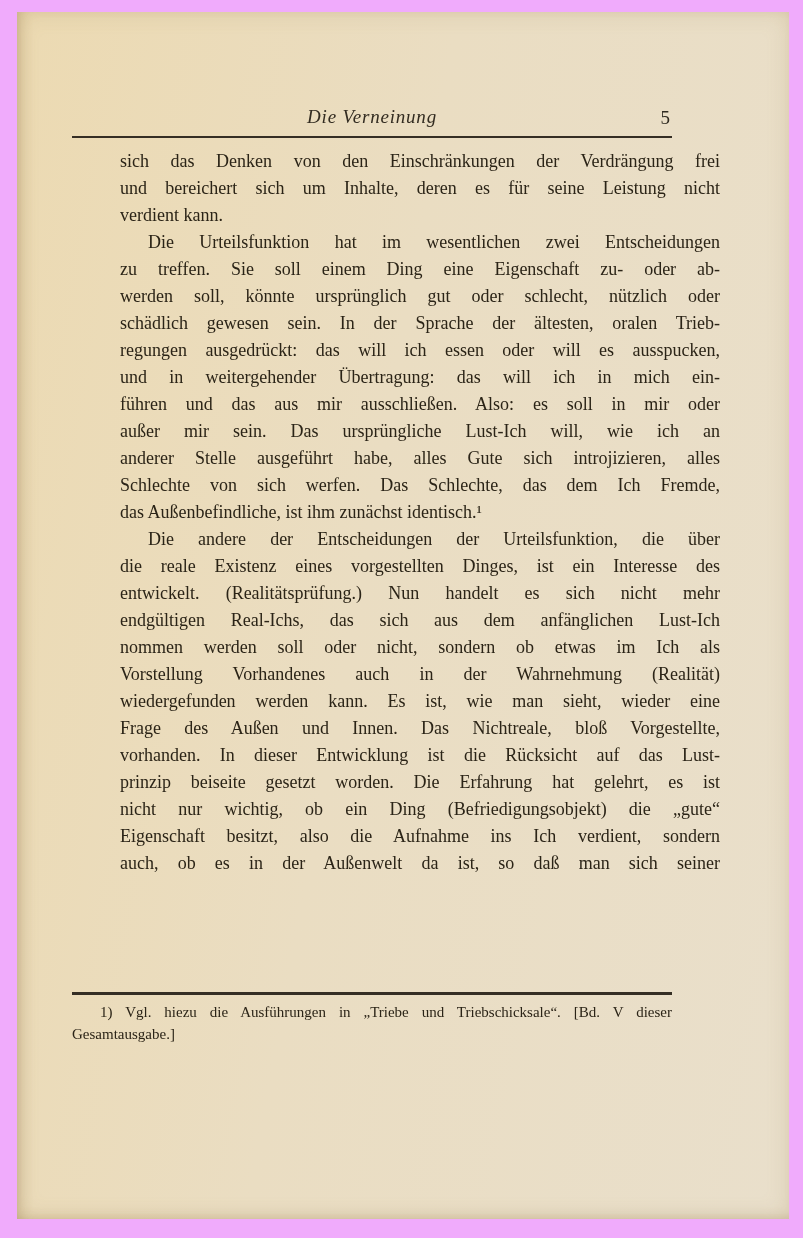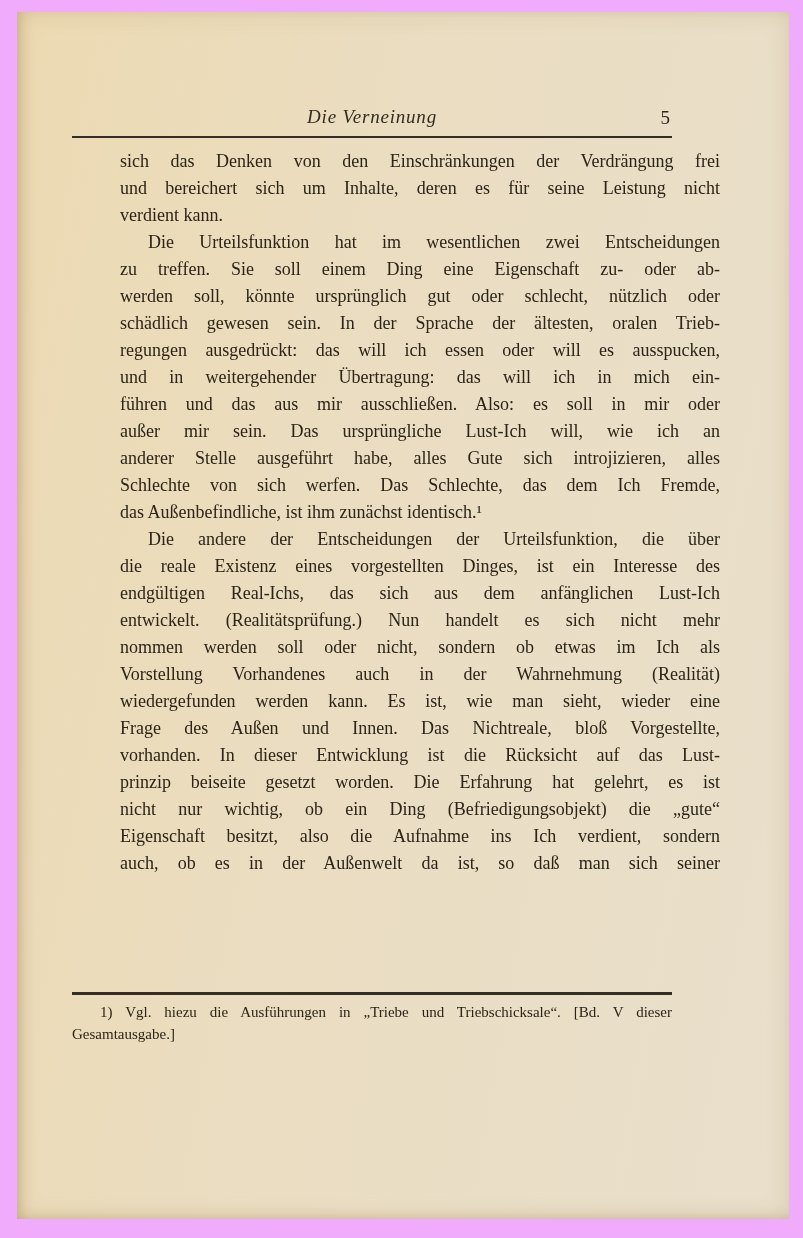--- a/index.html
+++ b/index.html
@@ -129,22 +129,22 @@
           <div class="line j">und in weitergehender Übertragung: das will ich in mich ein-</div>
           <div class="line j">führen und das aus mir ausschließen. Also: es soll in mir oder</div>
           <div class="line j">außer mir sein. Das ursprüngliche Lust-Ich will, wie ich an</div>
           <div class="line j">anderer Stelle ausgeführt habe, alles Gute sich introjizieren, alles</div>
           <div class="line j">Schlechte von sich werfen. Das Schlechte, das dem Ich Fremde,</div>
           <div class="line">das Außenbefindliche, ist ihm zunächst identisch.¹</div>
         </div>
       <div class="para">
           <div class="line j ind">Die andere der Entscheidungen der Urteilsfunktion, die über</div>
           <div class="line j">die reale Existenz eines vorgestellten Dinges, ist ein Interesse des</div>
+          <div class="line j">entwickelt. (Realitätsprüfung.) Nun handelt es sich nicht mehr</div>
           <div class="line j">endgültigen Real-Ichs, das sich aus dem anfänglichen Lust-Ich</div>
-          <div class="line j">entwickelt. (Realitätsprüfung.) Nun handelt es sich nicht mehr</div>
           <div class="line j">nommen werden soll oder nicht, sondern ob etwas im Ich als</div>
           <div class="line j">Vorstellung Vorhandenes auch in der Wahrnehmung (Realität)</div>
           <div class="line j">wiedergefunden werden kann. Es ist, wie man sieht, wieder eine</div>
           <div class="line j">Frage des Außen und Innen. Das Nichtreale, bloß Vorgestellte,</div>
           <div class="line j">vorhanden. In dieser Entwicklung ist die Rücksicht auf das Lust-</div>
           <div class="line j">prinzip beiseite gesetzt worden. Die Erfahrung hat gelehrt, es ist</div>
           <div class="line j">nicht nur wichtig, ob ein Ding (Befriedigungsobjekt) die „gute“</div>
           <div class="line j">Eigenschaft besitzt, also die Aufnahme ins Ich verdient, sondern</div>
           <div class="line j">auch, ob es in der Außenwelt da ist, so daß man sich seiner</div>
         </div>

